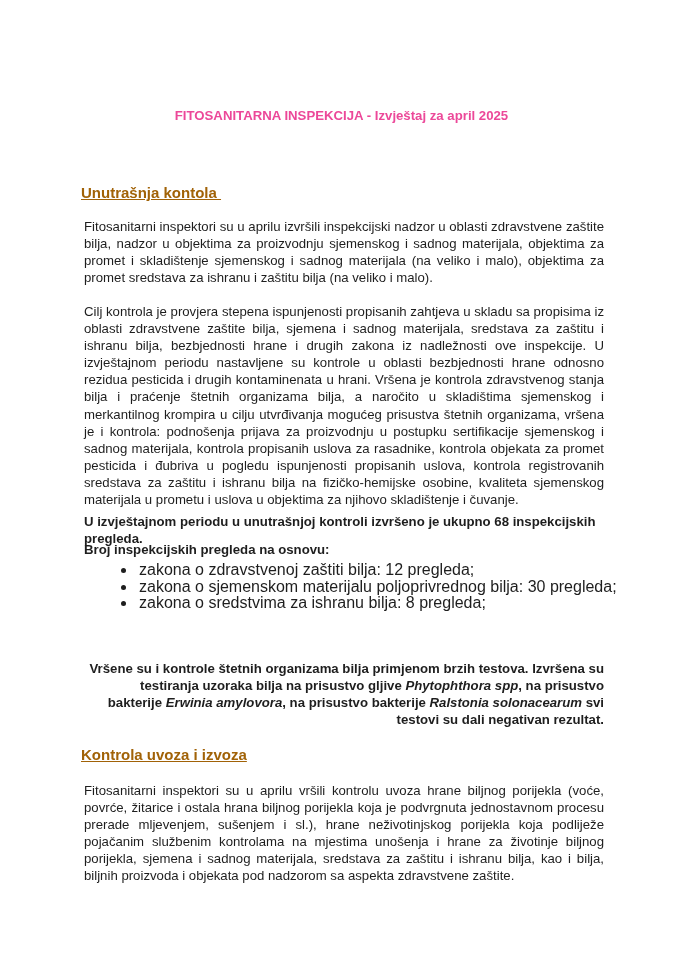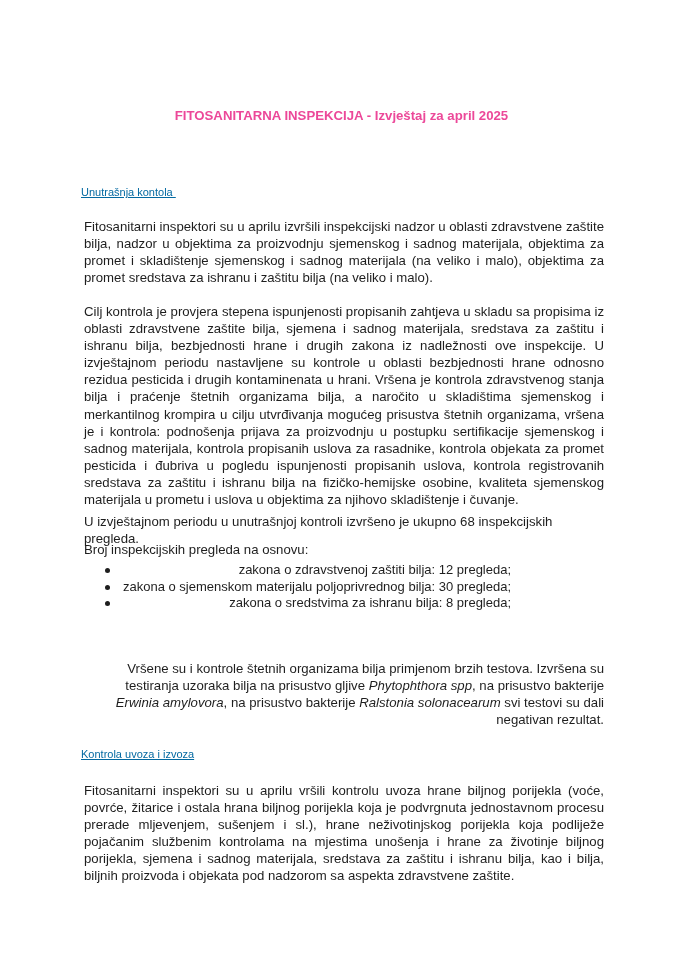--- a/index.html
+++ b/index.html
@@ -29,48 +29,47 @@
     text-align: center;
     font-weight: bold;
     font-size: 13.2px;
     line-height: 17px;
     color: #ec4899;
     margin: 0;
   }
   .heading {
     position: absolute;
     left: 0;
-    font-weight: normal;
-    font-size: 11px;
+    font-weight: bold;
+    font-size: 15px;
     line-height: 17px;
     text-decoration: underline;
-    color: #0369a1;
+    color: #a16207;
     margin: 0;
     white-space: pre;
   }
   .para {
     position: absolute;
     left: 0;
     width: 520px;
     font-size: 13.2px;
     line-height: 17.1px;
     text-align: justify;
     margin: 3px;
   }
-  .para.left { text-align: left; }
+  .para.left { text-align: left; font-weight: bold; }
   .bullets {
     position: absolute;
-    left: 0;
+    left: 16px;
     top: 562px;
     margin: 0;
     padding: 0;
     list-style: none;
-    font-size: 13px;
+    font-size: 16px;
     line-height: 16.6px;
-    text-align: right;
   }
   .bullets li {
     position: relative;
     padding-left: 42px;
     white-space: nowrap;
   }
   .bullet-dot {
     position: absolute;
     left: 24px;
     top: 6px;

